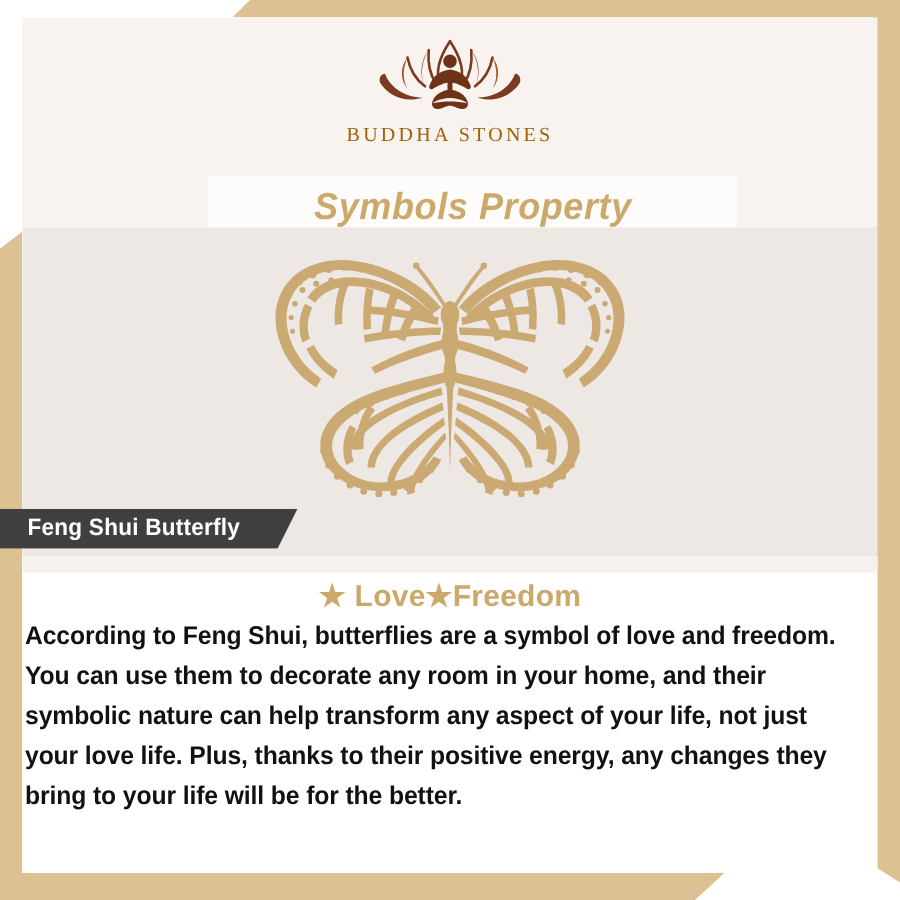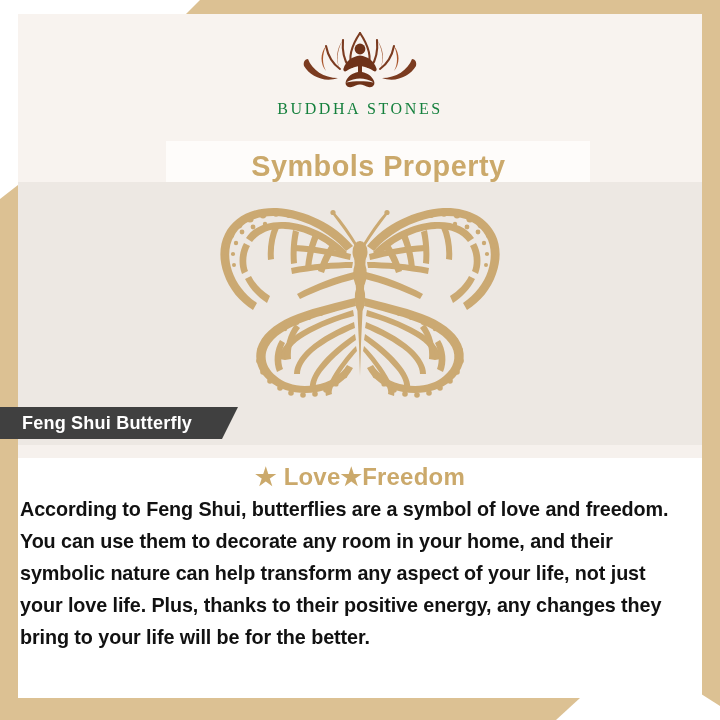--- a/index.html
+++ b/index.html
@@ -56,32 +56,33 @@
     display: flex;
     flex-direction: column;
     align-items: center;
   }
   .logo-mark { width: 148px; height: 72px; display:block; }
   .logo-word {
     margin-top: 2px;
     font-family: "Liberation Serif", serif;
     font-size: 16px;
     letter-spacing: 2.6px;
-    color: #15803d;
+    color: #a16207;
   }
 
   
   .title-plaque {
     position: absolute;
     left: 148px; top: 127px;
     width: 424px; height: 50px;
     background: #FEFCFA;
     display: flex;
     align-items: center;
     justify-content: center;
+    font-style: italic;
   }
   .title-text {
     font-family: "Liberation Sans Narrow", "Liberation Sans", sans-serif;
     font-weight: 700;
     font-size: 30px;
     letter-spacing: 0.5px;
     color: #CBA96B;
     transform: scaleX(0.96);
   }
 

